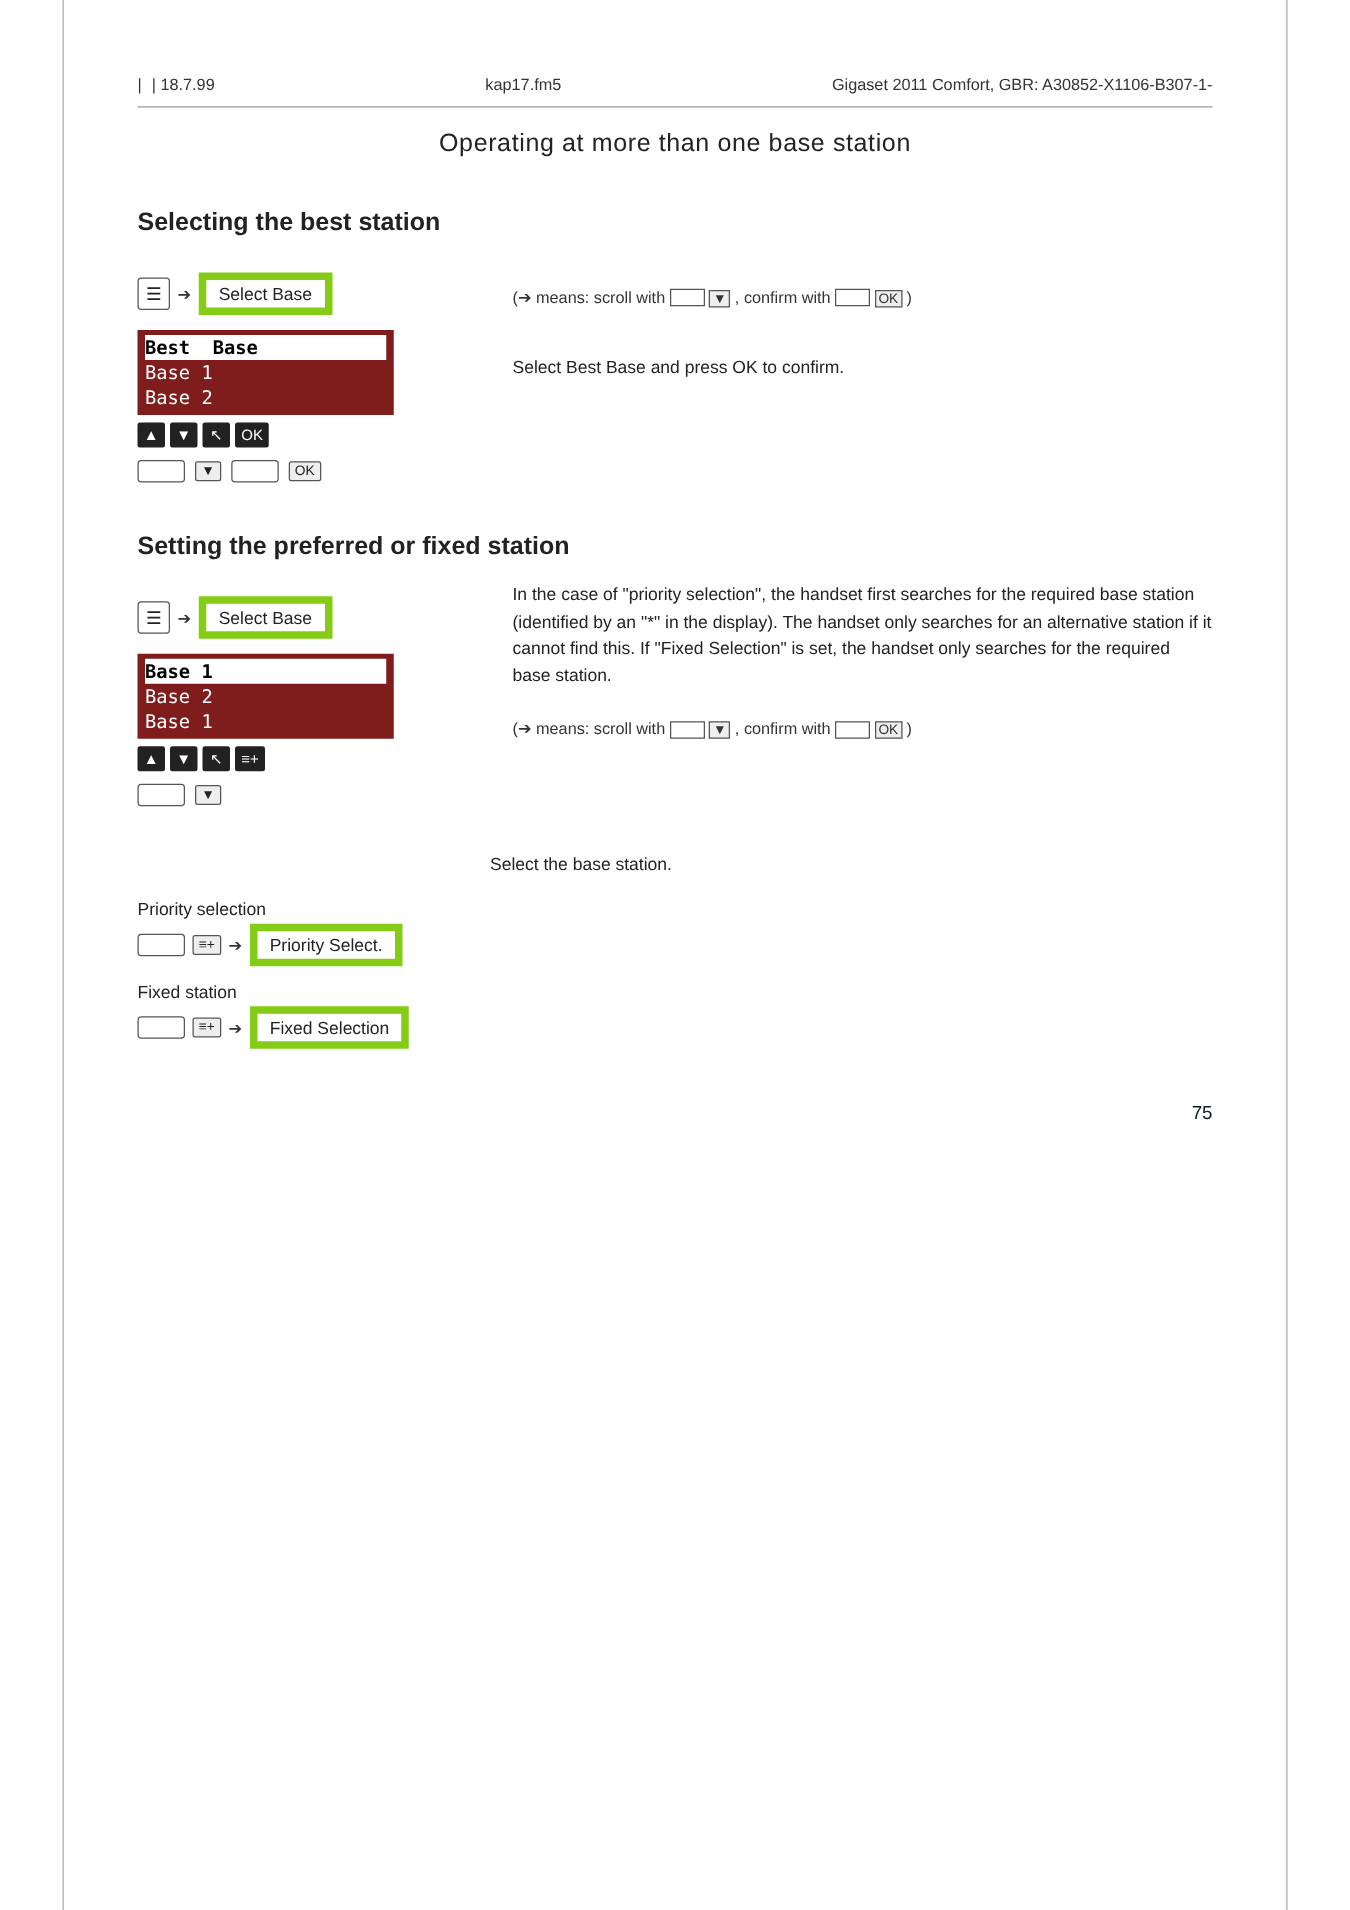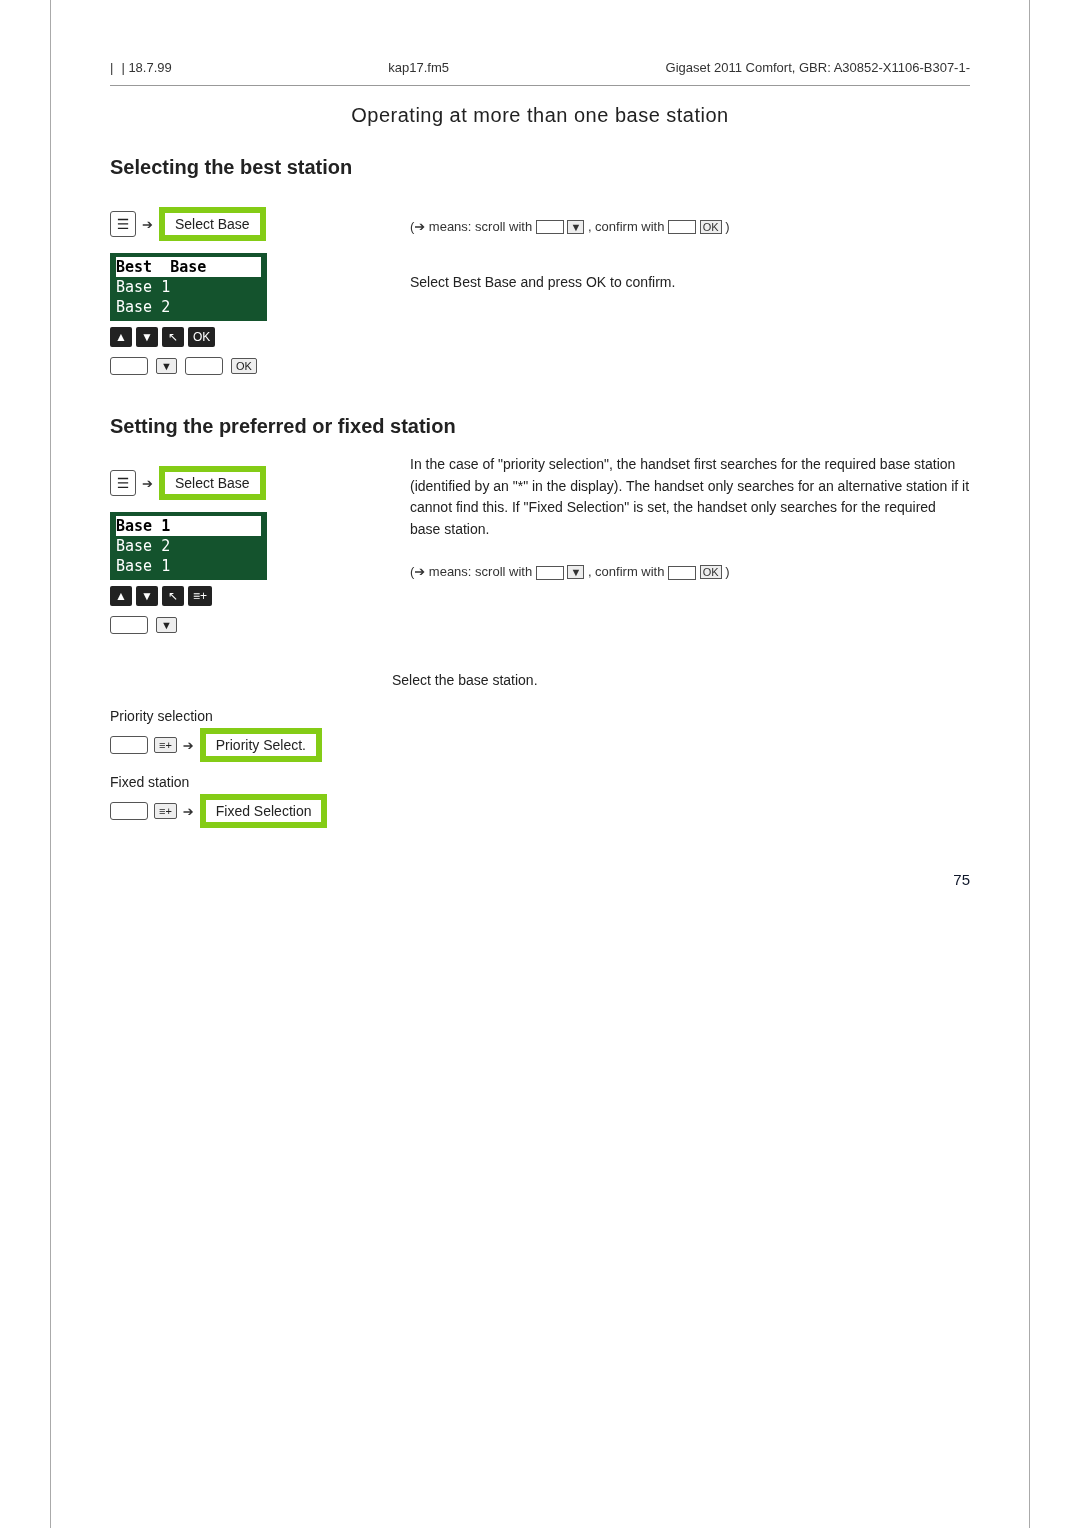--- a/index.html
+++ b/index.html
@@ -38,21 +38,21 @@
       border-top: 1px solid #999;
       margin-bottom: 18px;
     }
 
     
     .page-title {
       text-align: center;
       font-size: 20px;
       font-weight: normal;
       letter-spacing: 0.5px;
-      margin-bottom: 29px;
+      margin-bottom: 40px;
     }
 
     
     .section-heading {
       font-size: 20px;
       font-weight: bold;
       margin-bottom: 16px;
     }
 
     
@@ -95,22 +95,22 @@
     }
     .label-box {
       border: 6px solid #84cc16;
       padding: 3px 10px;
       font-size: 14px;
       background: #fff;
     }
 
     
     .lcd-screen {
-      width: 157px;
-      background: #14532d;
+      width: 205px;
+      background: #7f1d1d;
       color: #fff;
       font-family: monospace;
       font-size: 15px;
       padding: 4px 6px;
       margin-bottom: 6px;
     }
     .lcd-row {
       padding: 1px 0;
       color: #fff;
     }

